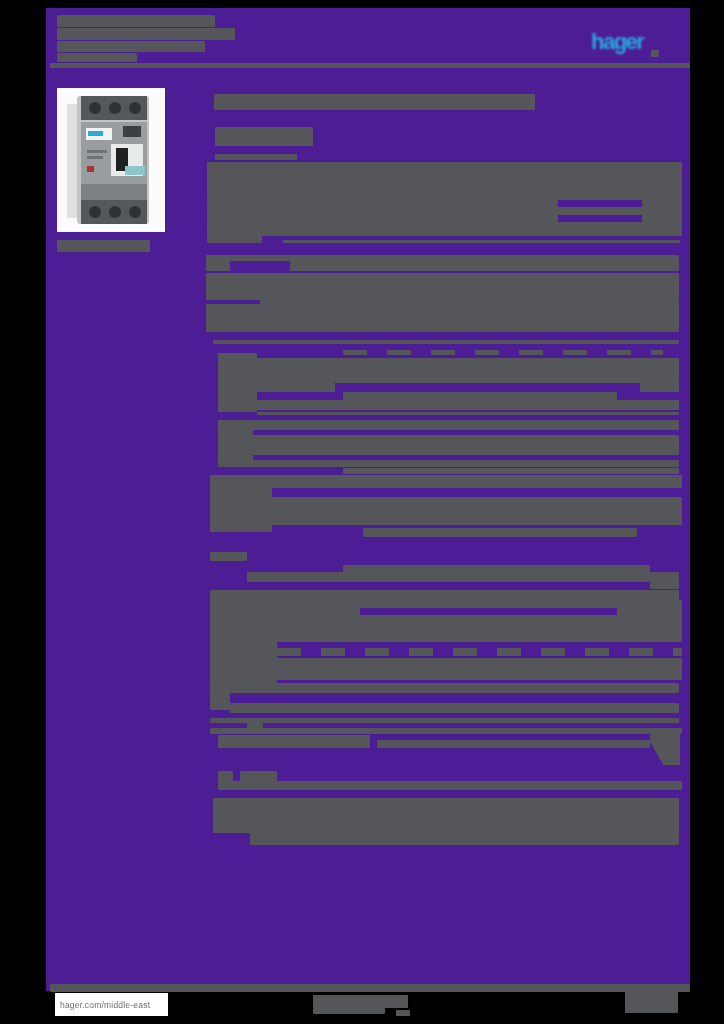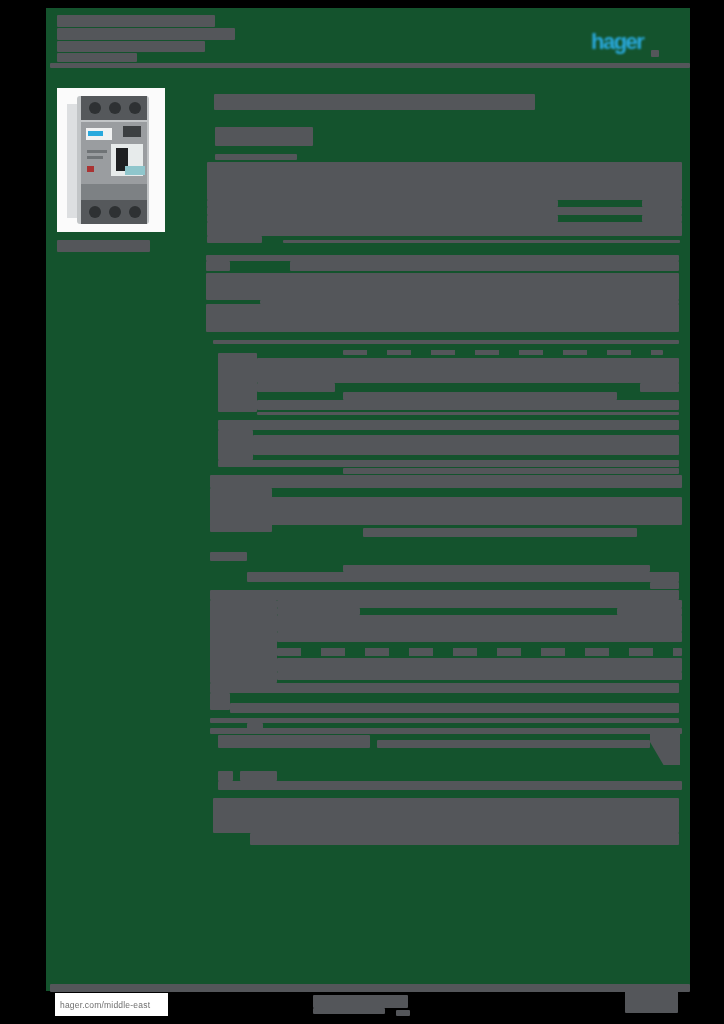--- a/index.html
+++ b/index.html
@@ -1,16 +1,16 @@
 <!DOCTYPE html>
 <html><head>
 <meta charset="utf-8">
 <style>
   html,body{margin:0;padding:0;background:#000;}
-  #page{position:relative;width:724px;height:1024px;background:#14532d;overflow:hidden;
+  #page{position:relative;width:724px;height:1024px;background:#4c1d95;overflow:hidden;
         font-family:"Liberation Sans", sans-serif;}
   .margin{position:absolute;background:#000;z-index:1;}
   #margin-left{left:0;top:0;width:46px;height:1024px;}
   #margin-right{left:690px;top:0;width:34px;height:1024px;}
   #margin-top{left:0;top:0;width:724px;height:8px;}
   #margin-bottom{left:0;top:991px;width:724px;height:33px;}
   #bars-layer{position:absolute;left:0;top:0;width:724px;height:1024px;z-index:2;filter:blur(0.5px);}
   .bar{position:absolute;background:#54565a;border-radius:1px;}
   .bar.dashed{background:repeating-linear-gradient(90deg,#54565a 0 24px,rgba(0,0,0,0) 24px 44px);}
   #logo{position:absolute;left:591px;top:29px;z-index:2;color:#29a9dd;

